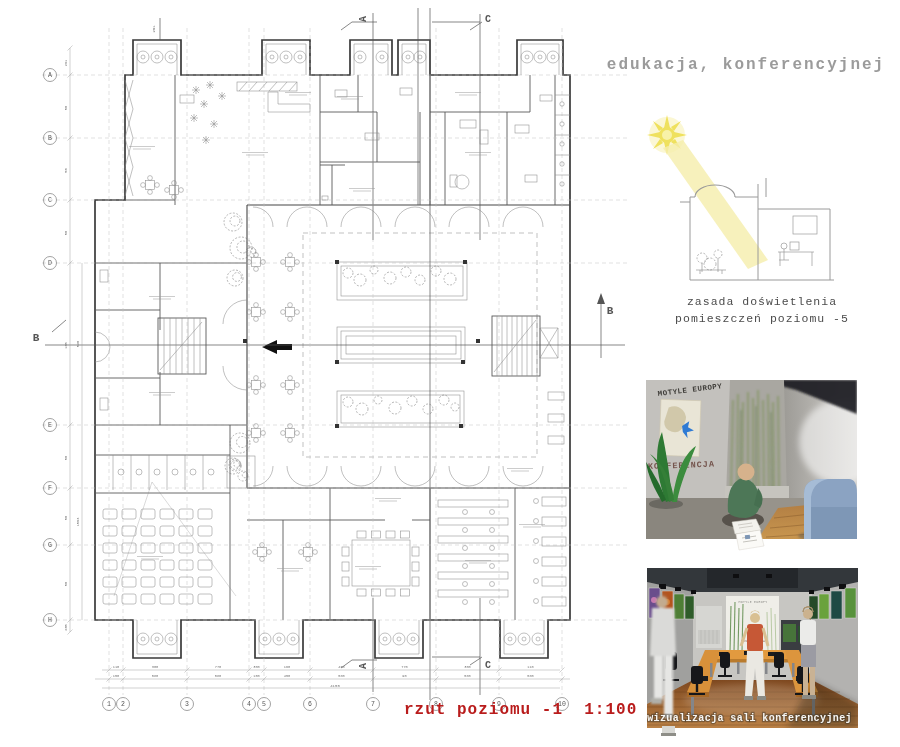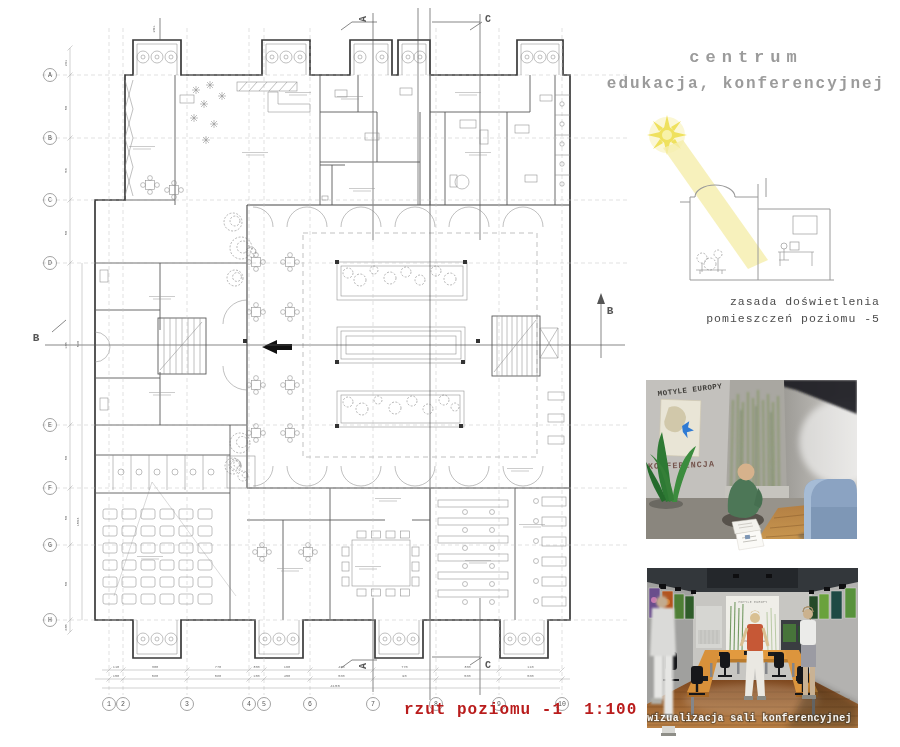--- a/index.html
+++ b/index.html
@@ -3,21 +3,21 @@
 <meta charset="utf-8">
 <style>
   html,body{margin:0;padding:0;background:#fff;}
   .page{position:relative;width:900px;height:747px;background:#ffffff;overflow:hidden;
         font-family:"Liberation Mono","DejaVu Sans Mono",monospace;}
   .abs{position:absolute;}
   #plan-svg{left:0;top:0;}
   .title-block{left:598px;top:48px;width:296px;text-align:center;color:#9b9b9b;font-weight:bold;}
   .title-line1{font-size:17px;letter-spacing:6px;}
   .title-line2{font-size:16px;letter-spacing:2px;margin-top:8px;}
-  .sketch-caption{left:644px;top:293px;width:236px;text-align:right;color:#4c4c4c;
+  .sketch-caption{left:644px;top:293px;width:236px;text-align:center;color:#4c4c4c;
                   font-size:11.5px;line-height:17px;letter-spacing:1px;}
   .plan-caption{left:404px;top:701px;color:#b91c1c;font-size:16px;font-weight:bold;
                 letter-spacing:1px;white-space:pre;}
   
   .w{fill:none;stroke:#3a3a3a;stroke-width:1.7}
   .w1{fill:none;stroke:#474747;stroke-width:1.1}
   .p{fill:none;stroke:#5a5a5a;stroke-width:.9}
   .t{fill:none;stroke:#8c8c8c;stroke-width:.55}
   .g{stroke:#c0c0c0;stroke-width:.5;stroke-dasharray:4 3}
   .dim{stroke:#9a9a9a;stroke-width:.45;fill:none}
@@ -567,21 +567,20 @@
       <text x="67" y="458" font-size="3.6" fill="#777" text-anchor="middle" font-family="Liberation Mono, DejaVu Sans Mono, monospace" transform="rotate(-90 67 458)">50</text>
       <text x="67" y="518" font-size="3.6" fill="#777" text-anchor="middle" font-family="Liberation Mono, DejaVu Sans Mono, monospace" transform="rotate(-90 67 518)">50</text>
       <text x="67" y="584" font-size="3.6" fill="#777" text-anchor="middle" font-family="Liberation Mono, DejaVu Sans Mono, monospace" transform="rotate(-90 67 584)">50</text>
       <text x="67" y="627.5" font-size="3.6" fill="#777" text-anchor="middle" font-family="Liberation Mono, DejaVu Sans Mono, monospace" transform="rotate(-90 67 627.5)">205</text>
       <text x="79" y="344" font-size="3.6" fill="#777" text-anchor="middle" font-family="Liberation Mono, DejaVu Sans Mono, monospace" transform="rotate(-90 79 344)">520</text>
       <text x="79" y="522" font-size="3.6" fill="#777" text-anchor="middle" font-family="Liberation Mono, DejaVu Sans Mono, monospace" transform="rotate(-90 79 522)">1563</text>
       <text x="155" y="29" font-size="4" fill="#777" text-anchor="middle" font-family="Liberation Mono, DejaVu Sans Mono, monospace" transform="rotate(-90 155 29)">281</text>
     </svg>
 
   <div class="abs title-block">
-    <div class="title-line1">centrum</div>
     <div class="title-line2">edukacja, konferencyjnej</div>
   </div>
 
   <svg class="abs" style="left:645px;top:113px" width="44" height="44" viewBox="0 0 44 44">
     <circle cx="22" cy="22" r="18" fill="#f6eda0" opacity=".45"></circle>
     <g fill="#efe15e">
       <path d="M22,2 L25,15 L19,15 Z M22,42 L25,29 L19,29 Z M2,22 L15,19 L15,25 Z M42,22 L29,19 L29,25 Z"></path>
       <path d="M8,8 L18,15 L14,18 Z M36,8 L29,18 L26,14 Z M8,36 L15,26 L18,30 Z M36,36 L26,29 L30,26 Z"></path>
       <circle cx="22" cy="22" r="8"></circle>
     </g>

